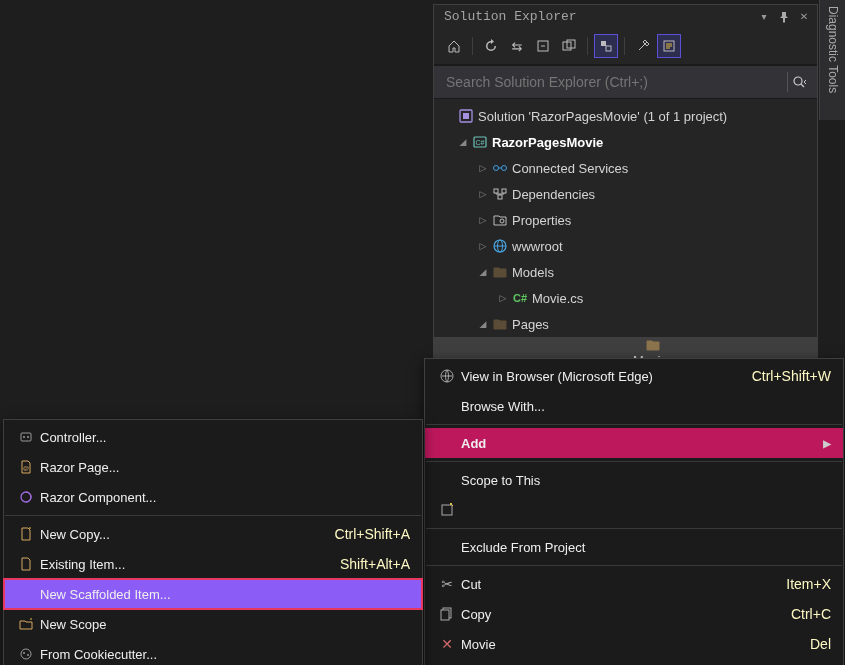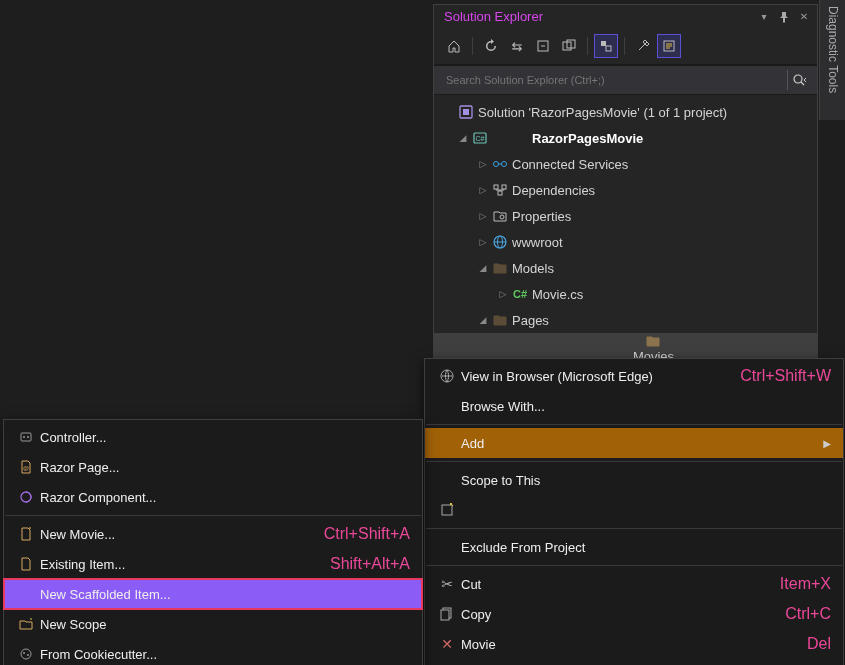--- a/index.html
+++ b/index.html
@@ -17,55 +17,55 @@
 
   
   .solution-explorer {
     position: absolute; top: 4px; left: 433px; width: 385px;
     background: #252526; border: 1px solid #3f3f3f;
   }
   .panel-header {
     display: flex; align-items: center; justify-content: space-between;
     padding: 4px 6px 4px 10px; background: #252526;
   }
-  .panel-header .title { font-size: 13px; color: #d946ef; }
+  .panel-header .title { font-size: 13px; color: #a3a3a3; font-family: Liberation Mono, monospace; }
   .panel-header .controls { display: flex; gap: 6px; align-items: center; }
   .panel-header .controls span { width: 14px; height: 14px; display: inline-flex; align-items: center; justify-content: center; color: #999; font-size: 10px; cursor: pointer; }
 
   .toolbar {
     display: flex; align-items: center; gap: 2px; padding: 6px 8px;
     border-bottom: 1px solid #1a1a1a; background: #252526;
   }
   .toolbar .btn {
     width: 24px; height: 24px; display: inline-flex; align-items: center; justify-content: center;
     color: #bbb; font-size: 13px; border: 1px solid transparent;
   }
   .toolbar .btn.selected { border: 1px solid #5b51d8; background: #2d2d50; }
   .toolbar .sep { width: 1px; height: 18px; background: #3f3f3f; margin: 0 4px; }
 
   .search-row {
     display: flex; align-items: center; padding: 4px 6px; background: #333337;
     border-top: 1px solid #1a1a1a; border-bottom: 1px solid #1a1a1a;
   }
   .search-row input {
-    flex: 1; background: transparent; border: none; color: #ccc; padding: 4px 6px; font-size: 11px;
+    flex: 1; background: transparent; border: none; color: #ccc; padding: 4px 6px; font-size: 14px;
   }
   .search-row .search-btn { width: 24px; height: 20px; display: flex; align-items: center; justify-content: center; color: #ccc; border-left: 1px solid #555; }
 
   
   .tree { padding: 4px 0; }
   .tree-node {
     display: flex; align-items: center; height: 26px; padding-right: 8px;
     cursor: default; white-space: nowrap;
   }
   .tree-node.selected { background: #3f3f3f; flex-direction: column; }
   .twisty { width: 14px; display: inline-flex; justify-content: center; color: #888; font-size: 9px; }
   .node-icon { width: 20px; display: inline-flex; justify-content: center; font-size: 13px; }
   .node-label { padding-left: 2px; }
-  .bold { font-weight: 600; color: #fff; margin-left: 40px; }
+  .bold { font-weight: 600; color: #fff; }
 
   
 
   
   .ic-solution { color: #a48fe0; }
   .ic-project { color: #6ec4b8; }
   .ic-globe { color: #4aa6e0; }
   .ic-folder { color: #d7a85e; }
   .ic-cs { color: #5fc65f; font-weight: bold; font-size: 11px; }
   .ic-dep { color: #999; }
@@ -75,24 +75,24 @@
   
   .ctx-menu {
     position: absolute; background: #1b1b1c; border: 1px solid #3f3f3f;
     box-shadow: 0 4px 12px rgba(0,0,0,0.6); padding: 2px 0; z-index: 10;
   }
   .ctx-main { left: 424px; top: 358px; width: 420px; }
   .ctx-item {
     display: flex; align-items: center; height: 30px;
     padding: 0 12px 0 8px; cursor: default;
   }
-  .ctx-item:hover, .ctx-item.hover { background: #a16207; }
+  .ctx-item:hover, .ctx-item.hover { background: #be185d; font-weight: bold; }
   .ctx-icon { width: 28px; display: inline-flex; justify-content: center; color: #aaa; font-size: 14px; }
   .ctx-label { flex: 1; color: #eee; }
-  .ctx-shortcut { color: #ec4899; font-size: 16px; }
+  .ctx-shortcut { color: #fef9c3; font-size: 14px; }
   .ctx-submenu-arrow { width: 14px; text-align: right; color: #ccc; font-size: 10px; }
   .ctx-sep { height: 1px; background: #3a3a3d; margin: 3px 1px; }
 
   
   .ctx-sub { left: 3px; top: 419px; width: 420px; }
   .ctx-sub .ctx-item .ctx-icon { color: #b99a55; }
   .ctx-sub .ctx-item.highlighted {
     outline: 2px solid #e8385f; outline-offset: -1px; background: #8b5cf6;
   }
   .ic-purple { color: #a06adf; }
@@ -375,21 +375,21 @@
     <span class="ctx-label">Razor Component...</span>
   </div>
   <div class="ctx-sep"></div>
   <div class="ctx-item">
     <span class="ctx-icon ic-yellow">
       <svg width="14" height="14" viewBox="0 0 14 14">
           <path d="M3 1h6l2 2v10H3z" fill="none" stroke="#d7a85e"></path>
           <path d="M10 1l1-1 1 1-1 1z" fill="#e0c040"></path>
         </svg>
     </span>
-    <span class="ctx-label">New Movie...</span>
+    <span class="ctx-label">New Copy...</span>
     <span class="ctx-shortcut">Ctrl+Shift+A</span>
   </div>
   <div class="ctx-item">
     <span class="ctx-icon ic-yellow">
       <svg width="14" height="14" viewBox="0 0 14 14">
           <path d="M3 1h6l2 2v10H3z" fill="none" stroke="#d7a85e"></path>
         </svg>
     </span>
     <span class="ctx-label">Existing Item...</span>
     <span class="ctx-shortcut">Shift+Alt+A</span>

